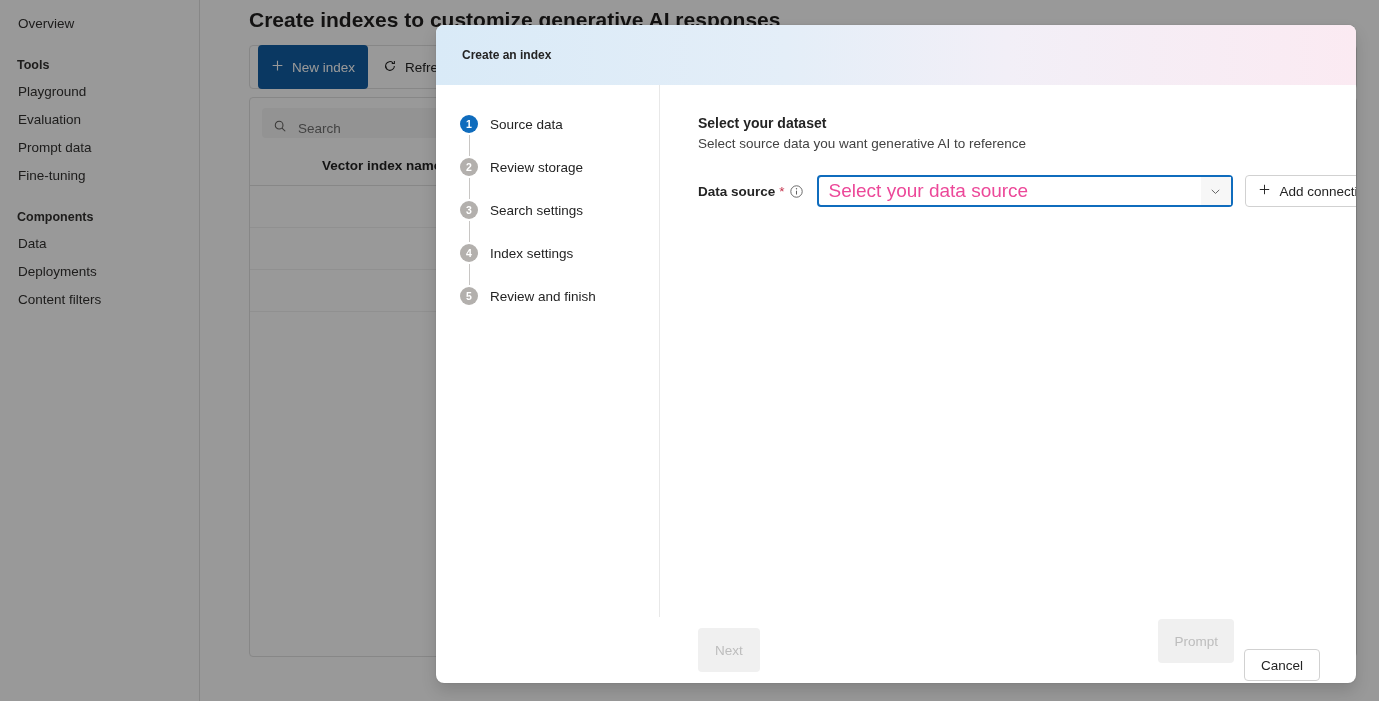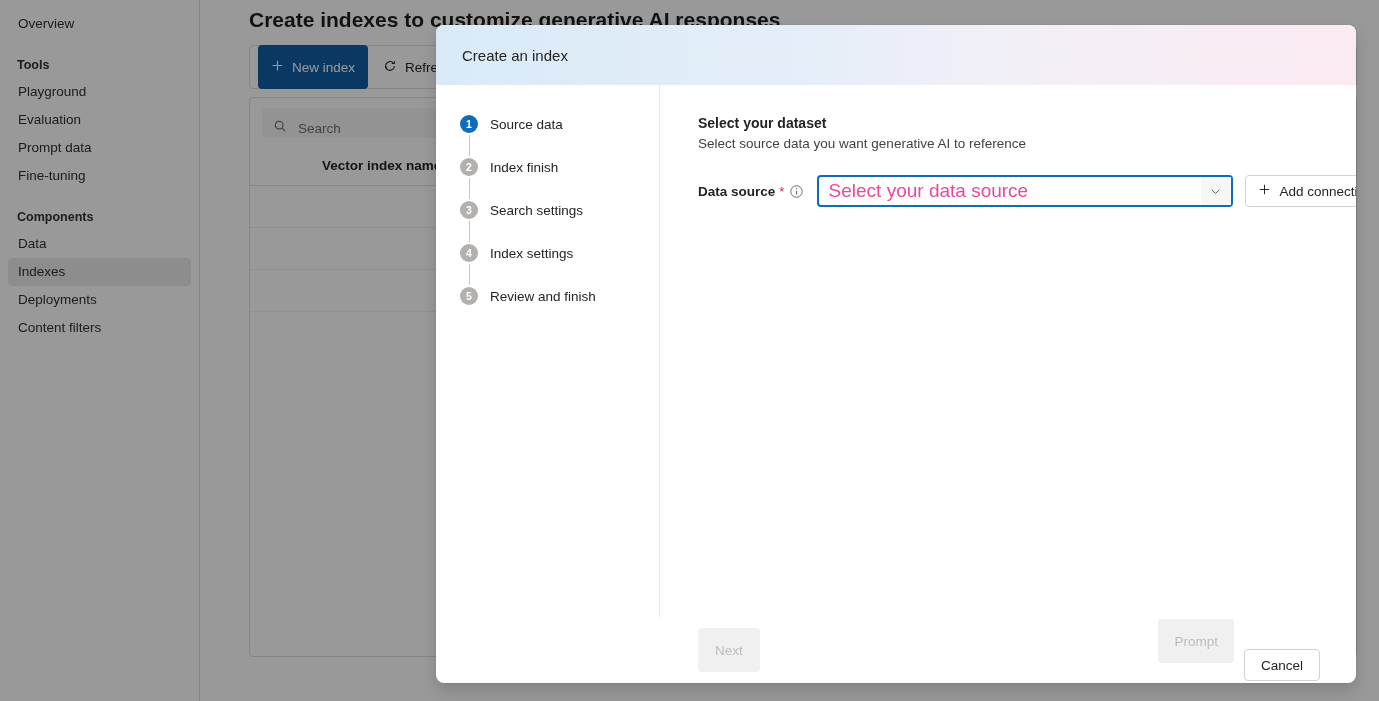--- a/index.html
+++ b/index.html
@@ -187,22 +187,22 @@
   }
   #modal-header {
     height: 60px;
     flex: 0 0 60px;
     background: linear-gradient(90deg, #d9eaf7 0%, #e4eef8 38%, #f2eff7 62%, #fbeaf2 100%);
     display: flex;
     align-items: center;
     padding-left: 26px;
   }
   #modal-title {
-    font-size: 15px;
-    font-weight: 400;
+    font-size: 12px;
+    font-weight: 700;
     color: #242424;
   }
   #modal-body {
     flex: 1 1 auto;
     display: flex;
     min-height: 0;
   }
   #steps-pane {
     width: 224px;
     flex: 0 0 224px;
@@ -374,23 +374,20 @@
     <div class="nav-item">
       <span>Prompt data</span>
     </div>
     <div class="nav-item">
       <span>Fine-tuning</span>
     </div>
 
     <div class="nav-group-title">Components</div>
     <div class="nav-item">
       <span>Data</span>
-    </div>
-    <div class="nav-item selected">
-      <span>Indexes</span>
     </div>
     <div class="nav-item">
       <span>Deployments</span>
     </div>
     <div class="nav-item">
       <span>Content filters</span>
     </div>
   </div>
 
   <div id="content">
@@ -453,21 +450,21 @@
 
     <div id="steps-pane">
       <div class="step active">
         <div class="step-num">1</div>
         <div class="step-label">Source data</div>
       </div>
       <div class="step-connector"></div>
 
       <div class="step">
         <div class="step-num">2</div>
-        <div class="step-label">Index finish</div>
+        <div class="step-label">Review storage</div>
       </div>
       <div class="step-connector"></div>
 
       <div class="step">
         <div class="step-num">3</div>
         <div class="step-label">Search settings</div>
       </div>
       <div class="step-connector"></div>
 
       <div class="step">

